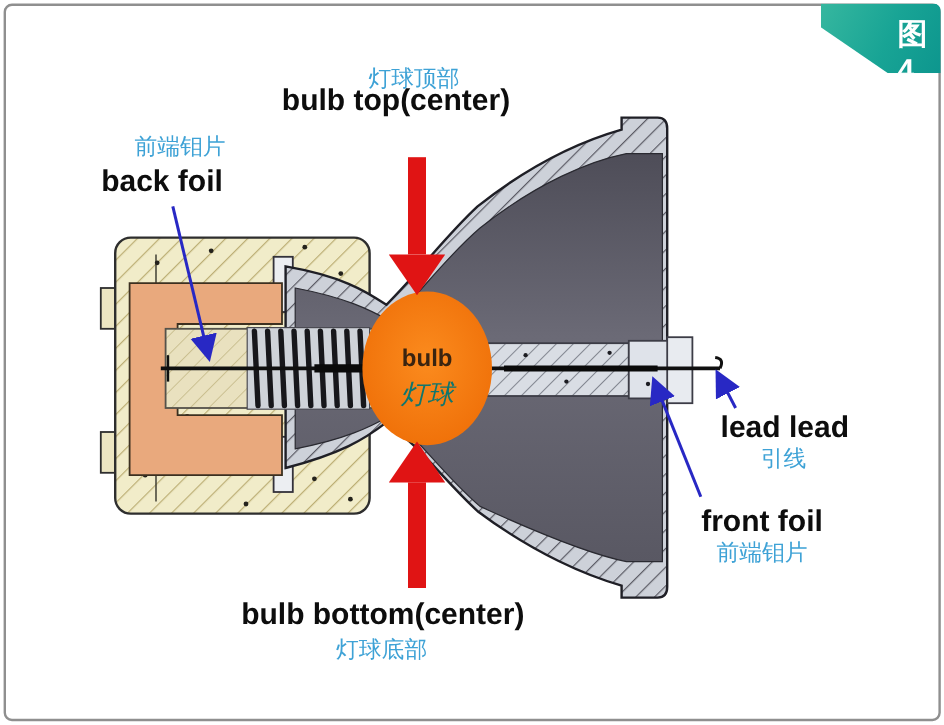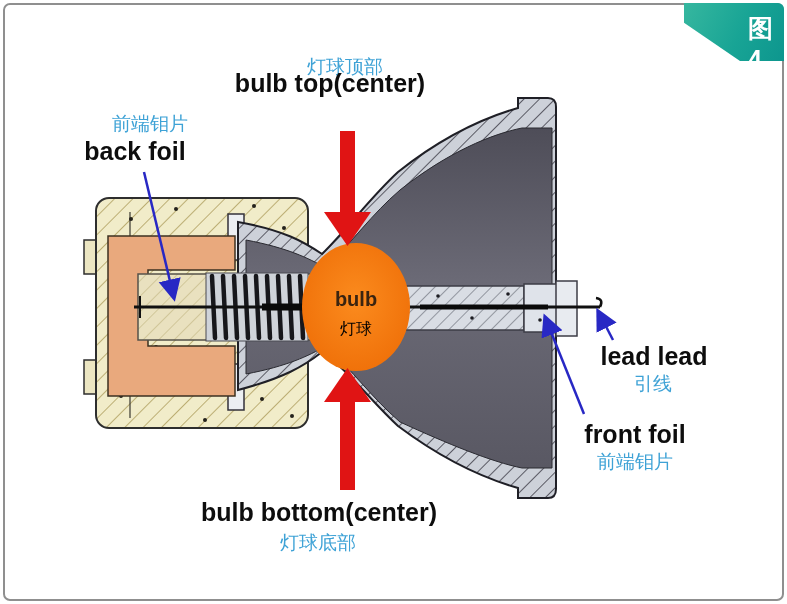--- a/index.html
+++ b/index.html
@@ -9,21 +9,21 @@
   }
   #frame{
     position:absolute;inset:3px;border:2px solid #8f8f8f;border-radius:7px;
     background:#ffffff;
   }
   #diagram-svg{position:absolute;left:0;top:0;}
   .lbl{position:absolute;transform:translate(-50%,-50%);white-space:nowrap;line-height:1.1;}
   .lbl-en{font-weight:700;font-size:25px;color:#0d0d0d;}
   .lbl-zh{font-size:19px;color:#3ea2d6;}
   .lbl-bulb-en{font-weight:700;font-size:20px;color:#3a2410;}
-  .lbl-bulb-zh{font-size:16px;color:#000000;}
+  .lbl-bulb-zh{font-size:22px;color:#0f766e;font-style:italic;}
   #figure-badge{
     position:absolute;top:3px;right:3px;width:100px;height:58px;
     background:linear-gradient(115deg,#36b79f 0%,#18a495 55%,#0d968e 100%);
     clip-path:polygon(0 0,100% 0,100% 100%,56% 100%,0 34%);
     border-top-right-radius:6px;
   }
   #figure-badge span{
     position:absolute;left:37px;top:9px;color:#ffffff;font-weight:700;
     font-size:25px;letter-spacing:1px;margin-left:27px;
   }

